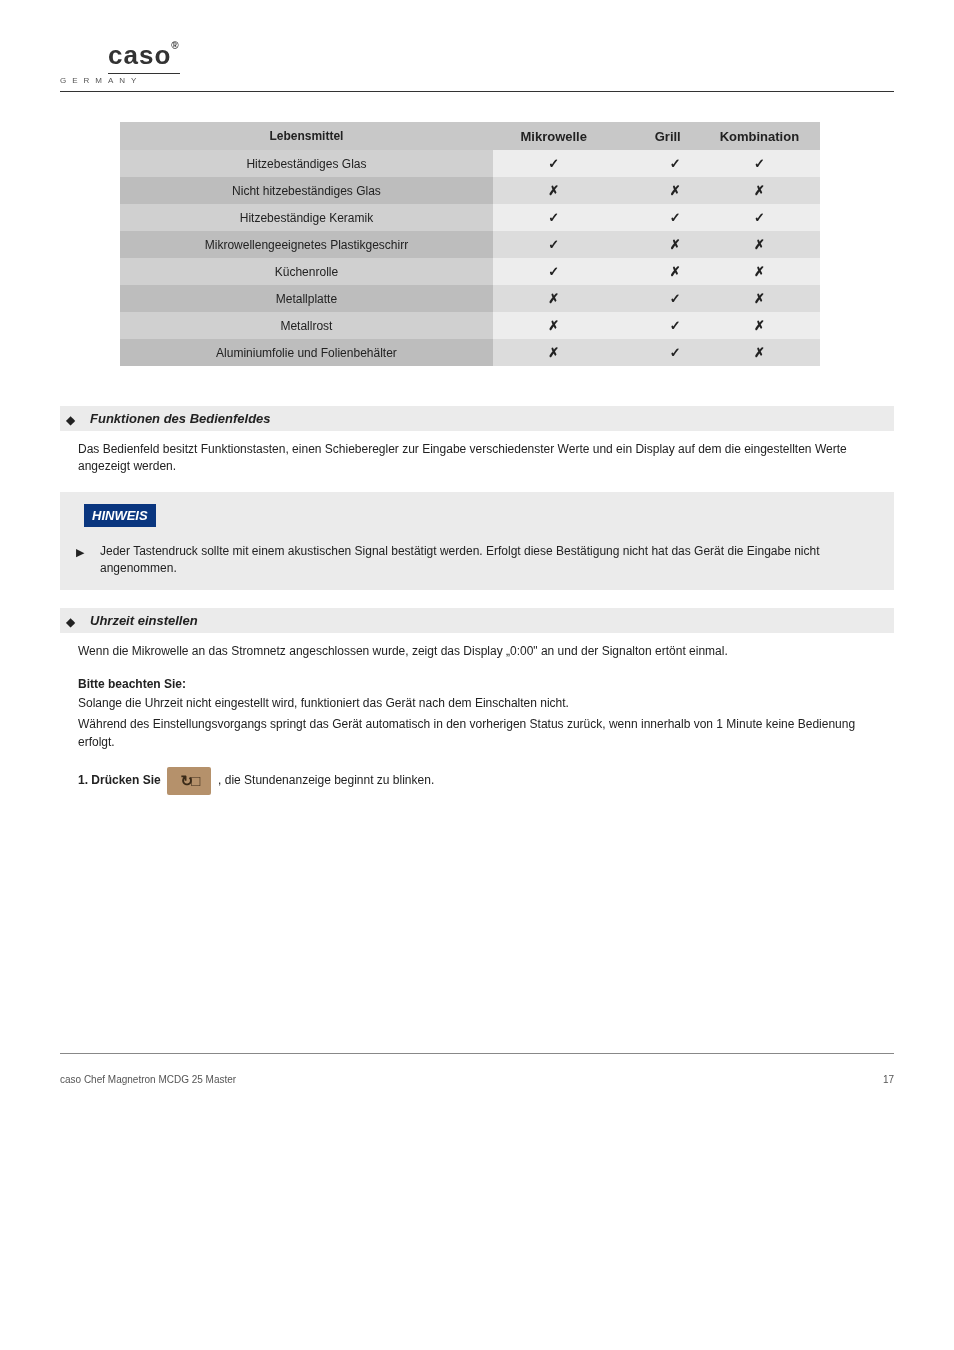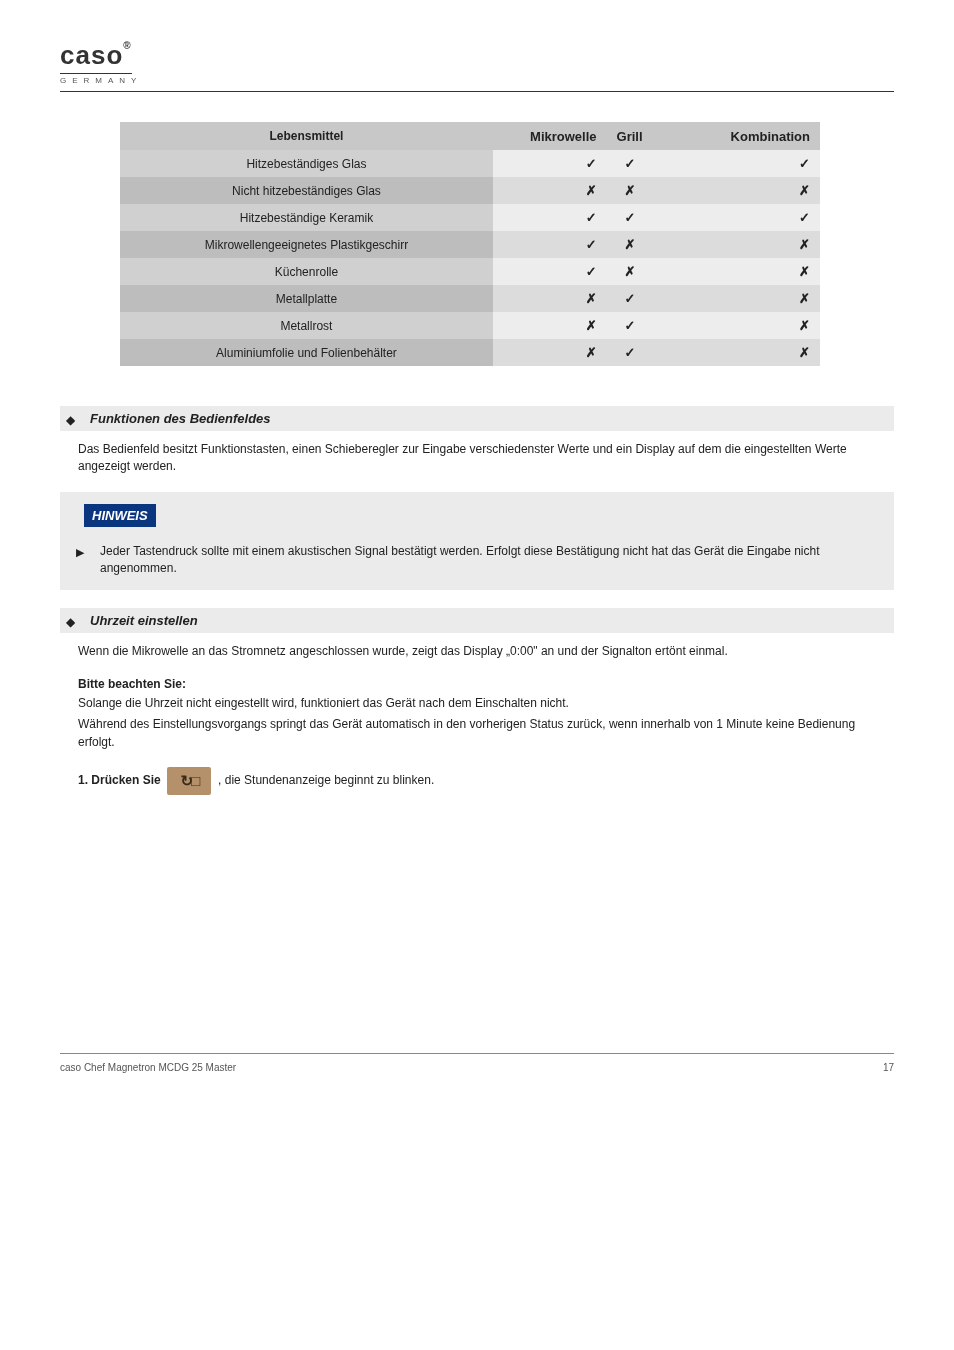--- a/index.html
+++ b/index.html
@@ -1,48 +1,48 @@
 <!DOCTYPE html>
 <html><head>
 <meta charset="utf-8">
 <style>
   * { box-sizing: border-box; margin: 0; padding: 0; }
   body { font-family: Arial, sans-serif; font-size: 12px; color: #222; width: 954px; margin: 0 auto; background: #fff; }
   .page { padding: 40px 60px 30px 60px; }
   .logo-block { margin-bottom: 6px; }
-  .logo-text { font-family: Arial, sans-serif; font-size: 26px; font-weight: bold; letter-spacing: 1px; color: #333; border-bottom: 1.5px solid #333; display: inline-block; padding-bottom: 2px; }
+  .logo-text { font-family: Arial, sans-serif; font-size: 26px; font-weight: bold; letter-spacing: 1px; color: #333; border-bottom: 1.5px solid #333; display: inline-block; padding-bottom: 2px; margin-left: 48px; }
   .logo-reg { font-size: 10px; vertical-align: top; }
   .logo-sub { font-size: 8px; letter-spacing: 6px; color: #555; margin-top: 2px; }
   hr.topline { border: none; border-top: 1px solid #333; margin-bottom: 30px; }
   .table-wrap { margin-left: 60px; margin-bottom: 40px; }
   table { border-collapse: collapse; width: 700px; }
   td { padding: 6px 10px; font-size: 12px; vertical-align: middle; }
   .hdr td { background: #c8c8c8; font-weight: bold; color: #222; height: 28px; }
   .row-odd td.col0 { background: #d0d0d0; }
   .row-even td.col0 { background: #bdbdbd; }
   .row-odd td.colv { background: #ededed; }
   .row-even td.colv { background: #dcdcdc; }
   .col0 { width: 310px; text-align: center; }
-  .colv { width: 90px; text-align: right; padding-left: 18px; font-size: 13px; font-weight: bold; }
-  .colv2 { width: 70px; text-align: left; font-size: 13px; font-weight: bold; }
+  .colv { width: 90px; text-align: center; padding-left: 18px; font-size: 13px; font-weight: bold; }
+  .colv2 { width: 70px; text-align: right; font-size: 13px; font-weight: bold; }
   .section { background: #ebebeb; padding: 5px 10px 5px 30px; margin: 14px 0 10px 0; position: relative; }
   .section .diamond { position: absolute; left: 6px; top: 7px; font-size: 12px; }
   .section-title { font-weight: bold; font-style: italic; font-size: 13px; }
   .body-text { margin: 10px 0 16px 18px; font-size: 12px; line-height: 1.45; }
   .hinweis-box { background: #ebebeb; padding: 12px 10px 14px 10px; margin: 10px 0 18px 0; position: relative; }
   .hinweis-label { display: inline-block; background: #0a367f; color: #fff; font-weight: bold; font-style: italic; padding: 4px 8px; font-size: 13px; margin-left: 14px; margin-bottom: 10px; }
   .hinweis-item { position: relative; padding-left: 30px; margin-top: 6px; font-size: 12px; line-height: 1.4; }
   .hinweis-item .tri { position: absolute; left: 6px; top: 2px; font-size: 11px; }
   .sub-head { font-weight: bold; font-size: 12px; margin: 10px 0 4px 18px; }
   .note-inline { margin: 14px 0 8px 18px; font-size: 12px; line-height: 1.5; }
   .note-inline b { font-weight: bold; }
   .co-icon { display: inline-block; width: 44px; height: 28px; background: #b5916b; vertical-align: middle; font-family: Arial; text-align: center; line-height: 28px; font-size: 15px; color: #3a2a18; font-weight: bold; border-radius: 2px; letter-spacing: 1px; }
   .co-icon::before { content: "↻□"; letter-spacing: -2px; }
   .spacer-large { height: 230px; }
-  .footer { border-top: 1px solid #888; margin-top: 20px; padding-top: 8px; display: flex; justify-content: space-between; font-size: 10px; color: #555; }
+  .footer { border-top: 1px solid #888; margin-top: 20px; padding-top: 20px; display: flex; justify-content: space-between; font-size: 10px; color: #555; }
 </style>
 </head>
 <body>
 
 <div class="page">
   <div class="logo-block">
     <span class="logo-text"><span>caso</span><span class="logo-reg">®</span></span>
     <div class="logo-sub">GERMANY</div>
   </div>
   <hr class="topline">

